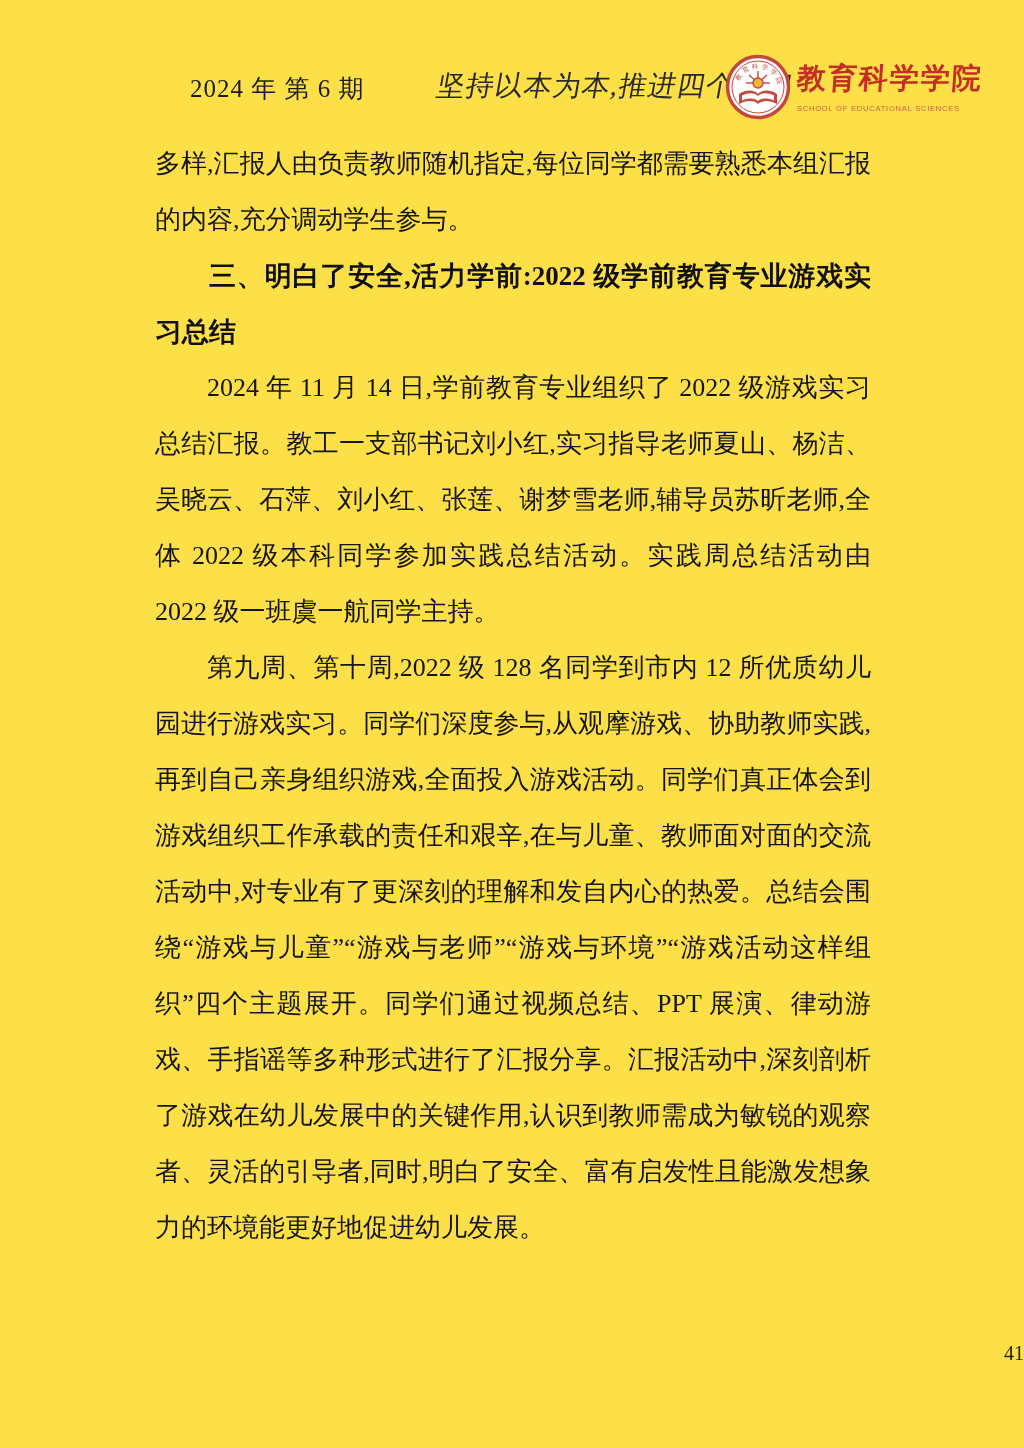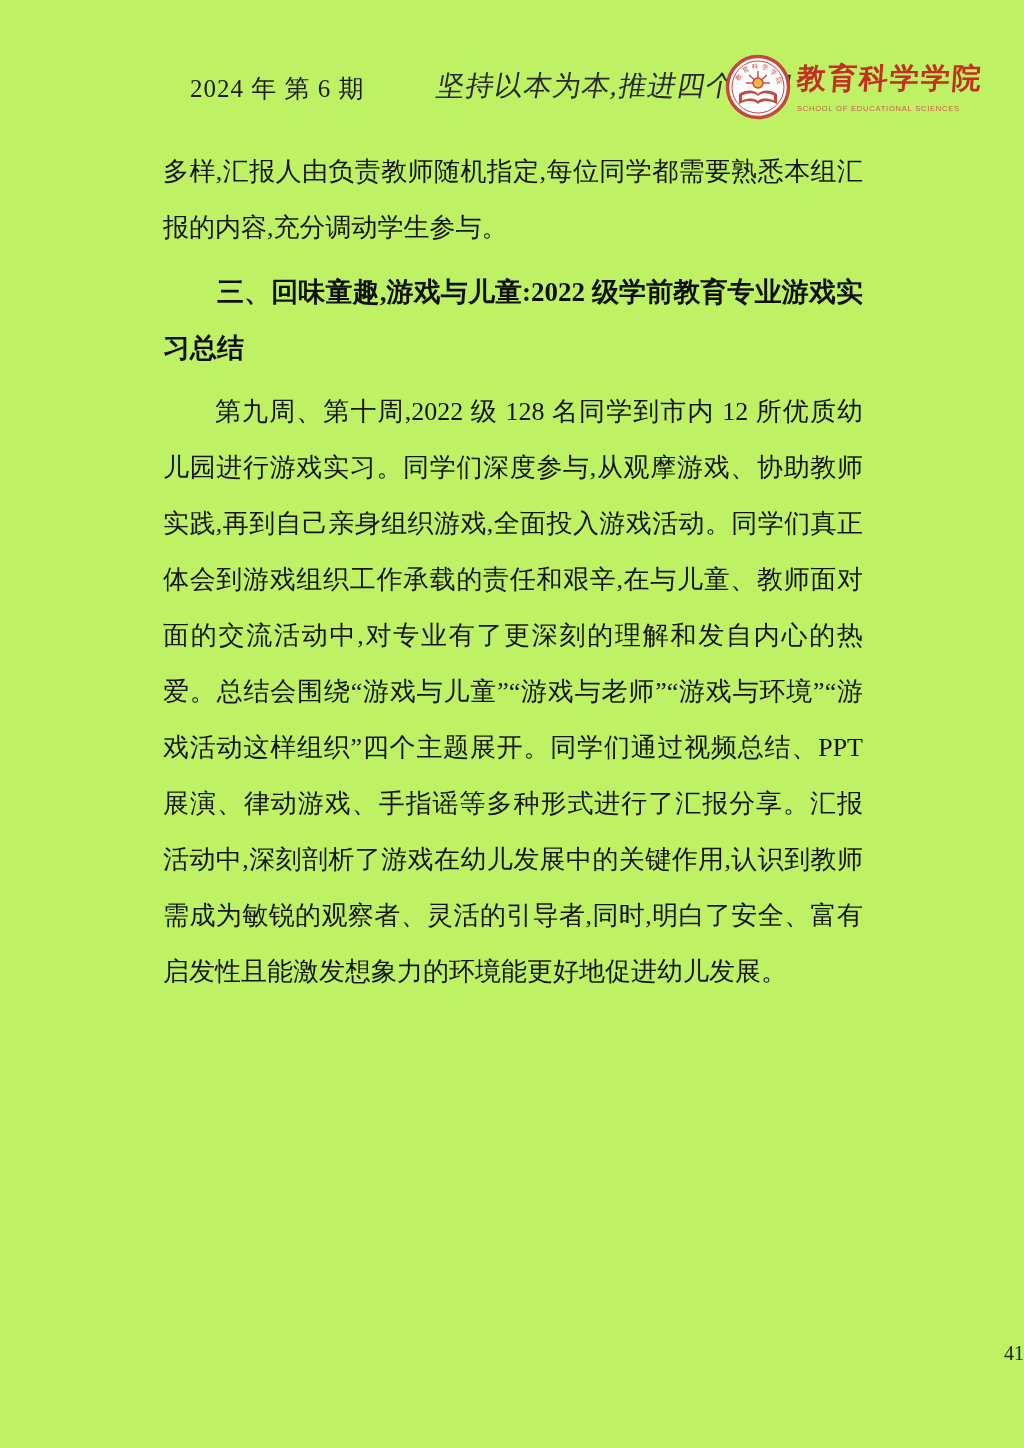--- a/index.html
+++ b/index.html
@@ -1,20 +1,20 @@
 <!DOCTYPE html>
 <html><head>
 <meta charset="utf-8">
 <style>
   html, body { margin: 0; padding: 0; background: #ffffff; }
   .page {
     position: relative;
     width: 1024px;
     height: 1448px;
-    background: #bef264;
+    background: #fde047;
     font-family: "Liberation Serif", "DejaVu Serif", serif;
     color: #1b1b1b;
     overflow: hidden;
   }
   
   .issue {
     position: absolute;
     left: 190px;
     top: 72px;
     font-size: 25px;
@@ -62,21 +62,21 @@
   .body-text {
     position: absolute;
     left: 155px;
     top: 136px;
     width: 716px;
     font-size: 26px;
     line-height: 56px;
     text-align: justify;
     color: #151515;
   }
-  .body-text p { margin: 8px; }
+  .body-text p { margin: 0; }
   .cont { text-indent: 0; }
   .heading {
     margin: 50px 0 0 0;
     font-size: 27px;
     font-weight: bold;
     text-indent: 2em;
     line-height: 56px;
     color: #101010;
   }
   .para { text-indent: 2em; }
@@ -125,21 +125,22 @@
     </svg>
     <div class="logo-text">
       <div class="school-name">教育科学学院</div>
       <div class="school-name-en">SCHOOL OF EDUCATIONAL SCIENCES</div>
     </div>
   </div>
 
   <main class="body-text">
     <p class="cont">多样,汇报人由负责教师随机指定,每位同学都需要熟悉本组汇报的内容,充分调动学生参与。</p>
 
-    <p class="heading">三、回味童趣,游戏与儿童:2022 级学前教育专业游戏实习总结</p>
+    <p class="heading">三、明白了安全,活力学前:2022 级学前教育专业游戏实习总结</p>
 
+    <p class="para">2024 年 11 月 14 日,学前教育专业组织了 2022 级游戏实习总结汇报。教工一支部书记刘小红,实习指导老师夏山、杨洁、吴晓云、石萍、刘小红、张莲、谢梦雪老师,辅导员苏昕老师,全体 2022 级本科同学参加实践总结活动。实践周总结活动由 2022 级一班虞一航同学主持。</p>
 
     <p class="para">第九周、第十周,2022 级 128 名同学到市内 12 所优质幼儿园进行游戏实习。同学们深度参与,从观摩游戏、协助教师实践,再到自己亲身组织游戏,全面投入游戏活动。同学们真正体会到游戏组织工作承载的责任和艰辛,在与儿童、教师面对面的交流活动中,对专业有了更深刻的理解和发自内心的热爱。总结会围绕“游戏与儿童”“游戏与老师”“游戏与环境”“游戏活动这样组织”四个主题展开。同学们通过视频总结、PPT 展演、律动游戏、手指谣等多种形式进行了汇报分享。汇报活动中,深刻剖析了游戏在幼儿发展中的关键作用,认识到教师需成为敏锐的观察者、灵活的引导者,同时,明白了安全、富有启发性且能激发想象力的环境能更好地促进幼儿发展。</p>
   </main>
 
   <div class="pagenum">41</div>
 
 </div>
 
 </body></html>

